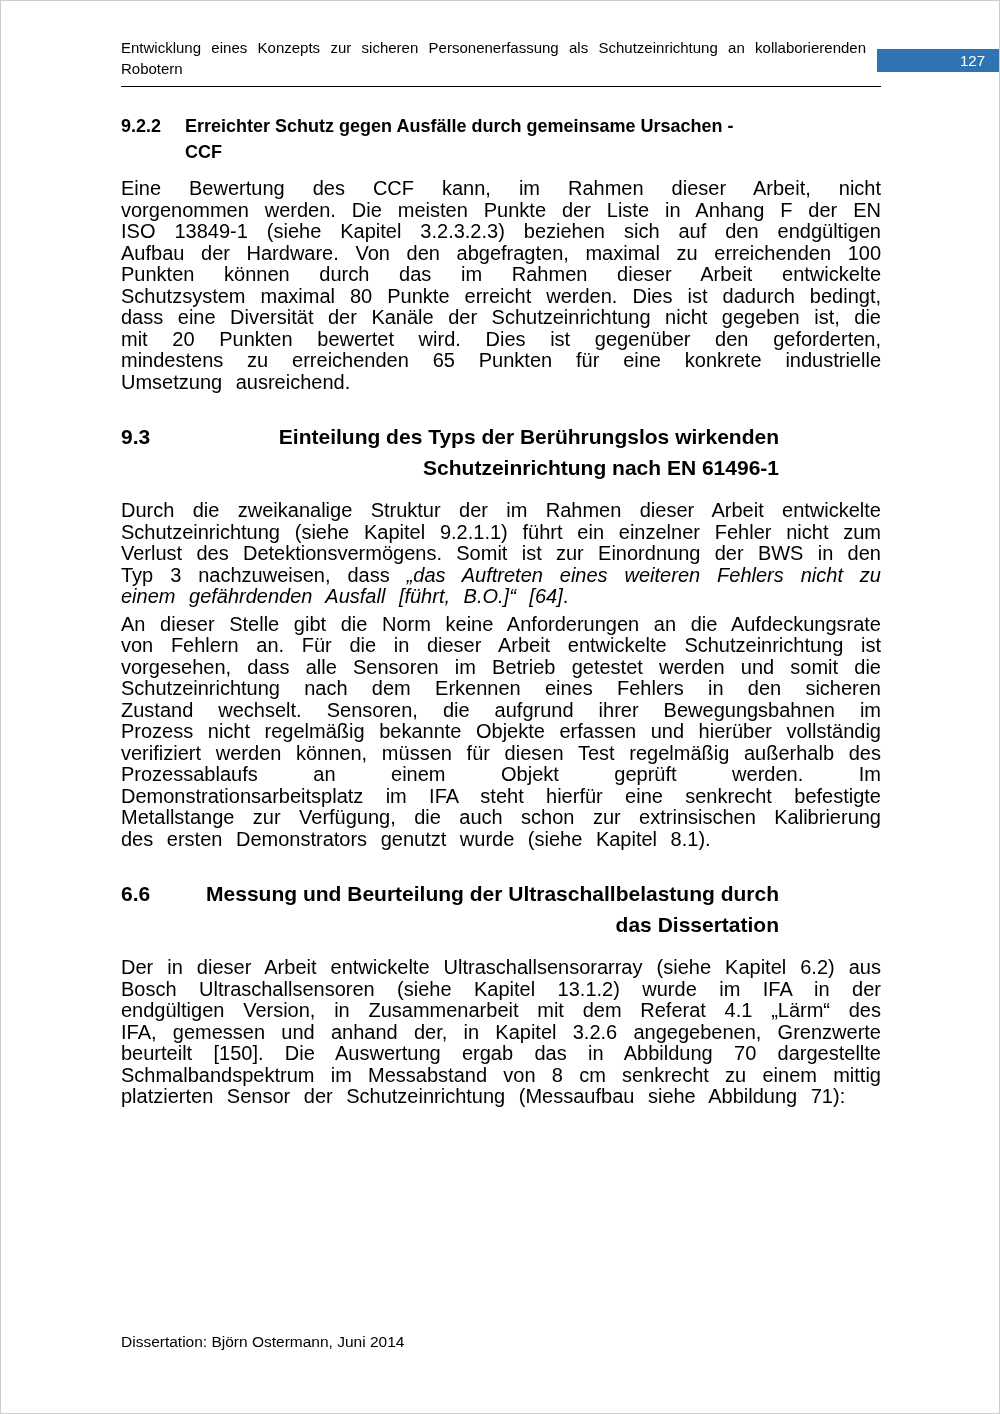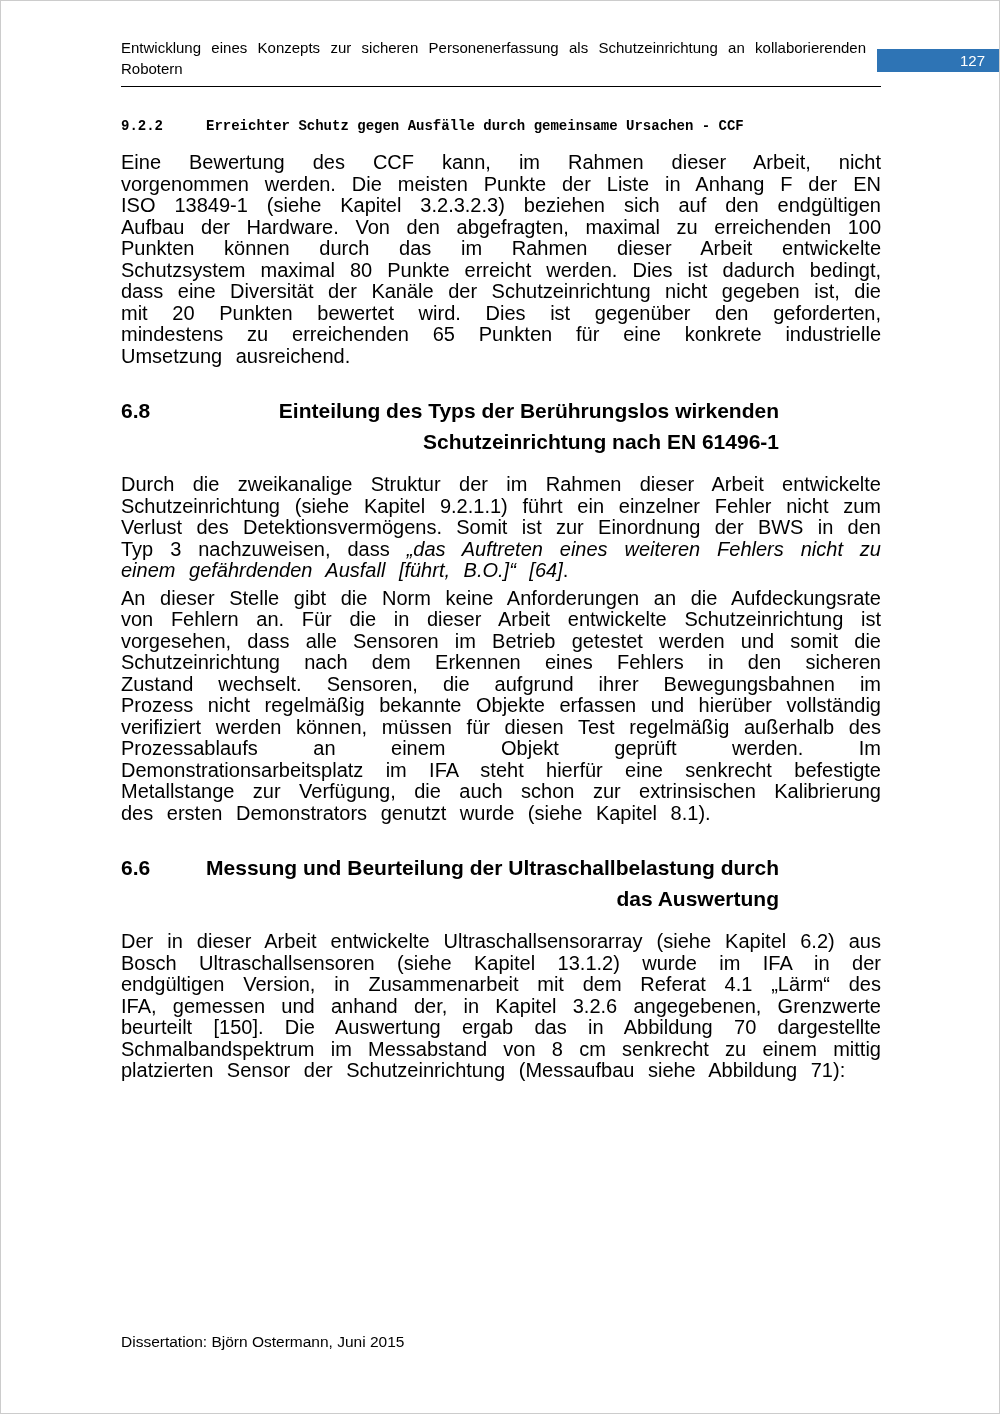--- a/index.html
+++ b/index.html
@@ -48,27 +48,26 @@
     padding-right: 14px;
     box-sizing: border-box;
     font-size: 15px;
   }
   
   .heading {
     display: flex;
     font-weight: bold;
   }
   .h3 {
-    font-size: 14px;
+    font-size: 18px;
     line-height: 26px;
     margin: 26px 0 13px 0;
-    font-family: Liberation Mono, monospace;
   }
   .h3 .num { flex: 0 0 64px; }
-  .h3 .title { max-width: 560px; margin-left: 21px; }
+  .h3 .title { max-width: 560px; }
   .h2 {
     font-size: 21px;
     line-height: 31px;
     margin: 28px 0 17px 0;
   }
   .h2 .num { flex: 0 0 58px; }
   .h2 .title { max-width: 600px; text-align: right; }
   
   .para {
     width: 760px;
@@ -108,34 +107,34 @@
     <section>
       <div class="heading h3">
         <span class="num">9.2.2</span>
         <span class="title">Erreichter Schutz gegen Ausfälle durch gemeinsame Ursachen - CCF</span>
       </div>
       <p class="para">Eine Bewertung des CCF kann, im Rahmen dieser Arbeit, nicht vorgenommen werden. Die meisten Punkte der Liste in Anhang F der EN ISO 13849-1 (siehe Kapitel 3.2.3.2.3) beziehen sich auf den endgültigen Aufbau der Hardware. Von den abgefragten, maximal zu erreichenden 100 Punkten können durch das im Rahmen dieser Arbeit entwickelte Schutzsystem maximal 80 Punkte erreicht werden. Dies ist dadurch bedingt, dass eine Diversität der Kanäle der Schutzeinrichtung nicht gegeben ist, die mit 20 Punkten bewertet wird. Dies ist gegenüber den geforderten, mindestens zu erreichenden 65 Punkten für eine konkrete industrielle Umsetzung ausreichend.</p>
     </section>
 
     <section>
       <div class="heading h2">
-        <span class="num">6.8</span>
+        <span class="num">9.3</span>
         <span class="title">Einteilung des Typs der Berührungslos wirkenden Schutzeinrichtung nach EN 61496-1</span>
       </div>
       <p class="para"><span>Durch die zweikanalige Struktur der im Rahmen dieser Arbeit entwickelte Schutzeinrichtung (siehe Kapitel 9.2.1.1) führt ein einzelner Fehler nicht zum Verlust des Detektionsvermögens. Somit ist zur Einordnung der BWS in den Typ 3 nachzuweisen, dass </span><em>„das Auftreten eines weiteren Fehlers nicht zu einem gefährdenden Ausfall [führt, B.O.]“ [64]</em><span>.</span></p>
       <p class="para">An dieser Stelle gibt die Norm keine Anforderungen an die Aufdeckungsrate von Fehlern an. Für die in dieser Arbeit entwickelte Schutzeinrichtung ist vorgesehen, dass alle Sensoren im Betrieb getestet werden und somit die Schutzeinrichtung nach dem Erkennen eines Fehlers in den sicheren Zustand wechselt. Sensoren, die aufgrund ihrer Bewegungsbahnen im Prozess nicht regelmäßig bekannte Objekte erfassen und hierüber vollständig verifiziert werden können, müssen für diesen Test regelmäßig außerhalb des Prozessablaufs an einem Objekt geprüft werden. Im Demonstrationsarbeitsplatz im IFA steht hierfür eine senkrecht befestigte Metallstange zur Verfügung, die auch schon zur extrinsischen Kalibrierung des ersten Demonstrators genutzt wurde (siehe Kapitel 8.1).</p>
     </section>
 
     <section>
       <div class="heading h2">
         <span class="num">6.6</span>
-        <span class="title">Messung und Beurteilung der Ultraschallbelastung durch das Auswertung</span>
+        <span class="title">Messung und Beurteilung der Ultraschallbelastung durch das Dissertation</span>
       </div>
       <p class="para">Der in dieser Arbeit entwickelte Ultraschallsensorarray (siehe Kapitel 6.2) aus Bosch Ultraschallsensoren (siehe Kapitel 13.1.2) wurde im IFA in der endgültigen Version, in Zusammenarbeit mit dem Referat 4.1 „Lärm“ des IFA, gemessen und anhand der, in Kapitel 3.2.6 angegebenen, Grenzwerte beurteilt [150]. Die Auswertung ergab das in Abbildung 70 dargestellte Schmalbandspektrum im Messabstand von 8 cm senkrecht zu einem mittig platzierten Sensor der Schutzeinrichtung (Messaufbau siehe Abbildung 71):</p>
     </section>
 
   </div>
 
   <div class="footer">
-    <span>Dissertation: Björn Ostermann, Juni 2015</span>
+    <span>Dissertation: Björn Ostermann, Juni 2014</span>
   </div>
 
 </div>
 
 </body></html>

